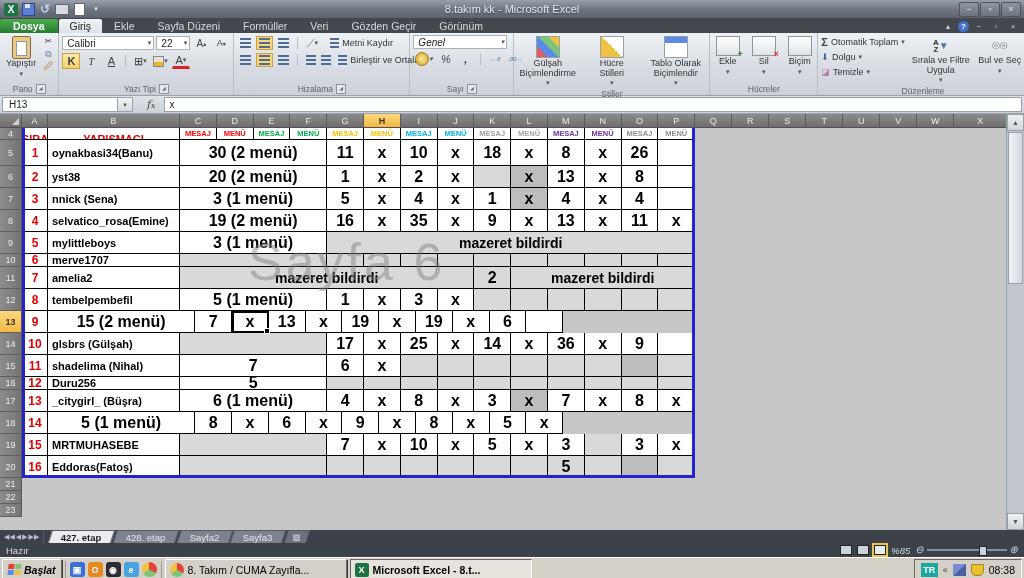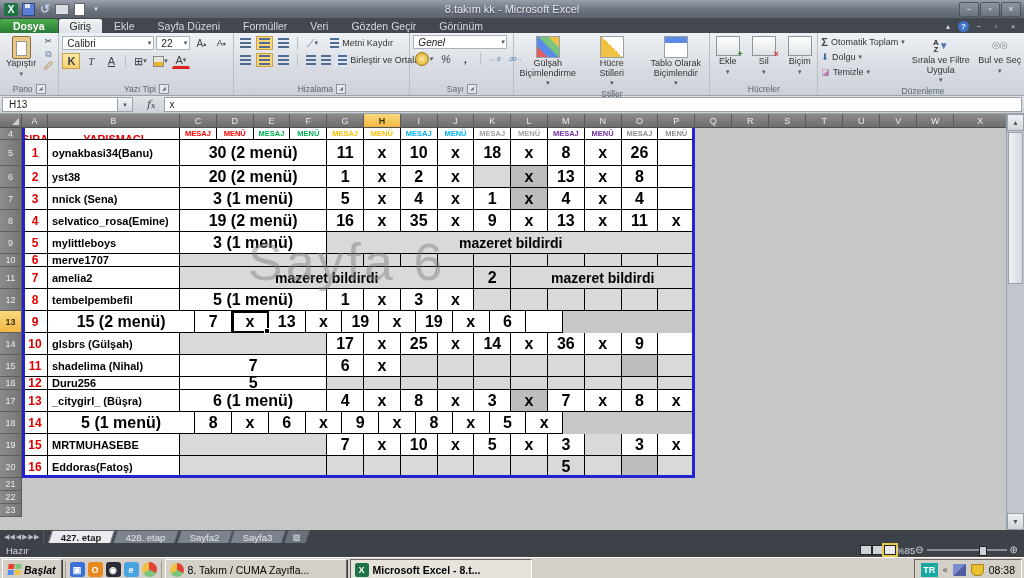--- a/index.html
+++ b/index.html
@@ -122,21 +122,21 @@
   .tnav{display:flex;align-items:center;gap:1px;padding:0 4px;border-right:1px solid #565c64;}
   .tnav span{font-size:7px;color:#b9bec6;}
   .stab{padding:0 10px;display:flex;align-items:center;background:#7c838c;color:#e6e9ec;margin-right:2px;
     transform:skewX(-18deg);border:1px solid #565c64;border-bottom:none;}
   .stab>span{transform:skewX(18deg);}
   .stab.active{background:#e9ebee;color:#1c1c1c;font-weight:bold;}
   .stab.addtab{padding:0 6px;background:#6b727b;}
 
   
   .statusbar{height:14px;background:#3d4249;color:#d7dade;font-size:9.5px;display:flex;align-items:center;padding:0 6px;}
-  .sb-right{margin-left:auto;display:flex;align-items:center;}
+  .sb-right{margin-left:auto;display:flex;align-items:center;gap:5px;font-style:italic;}
   .vico{width:12px;height:10px;background:#cfd3d8;border:1px solid #20242a;box-sizing:border-box;}
   .vico.active{outline:2px solid #e8c84c;background:#e9ebee;}
   .zslider{display:flex;align-items:center;gap:3px;}
   .ztrack{width:80px;height:2px;background:#8a9099;position:relative;}
   .zthumb{position:absolute;left:52px;top:-3px;width:6px;height:8px;background:#cfd3d8;border:1px solid #20242a;}
   .zbtn{color:#cfd3d8;font-size:10px;line-height:1;}
 
   
   .taskbar{height:23px;background:#d4d0c8;border-top:1px solid #fff;display:flex;align-items:center;gap:3px;padding:0 2px;
     font-size:10.5px;color:#000;}

